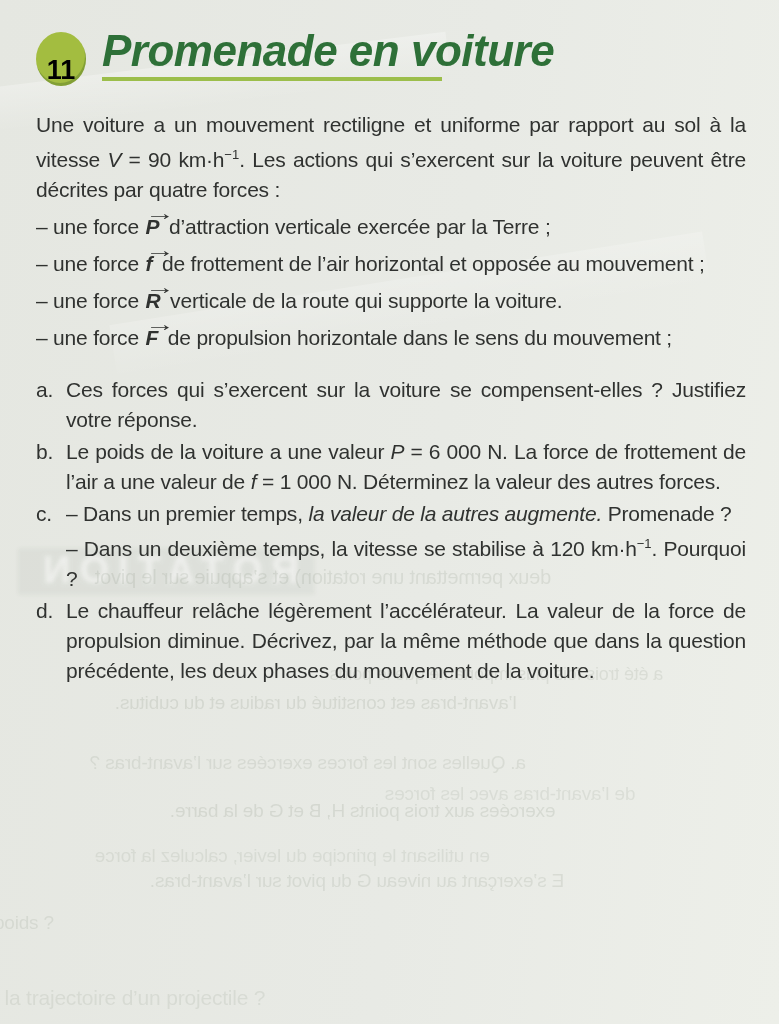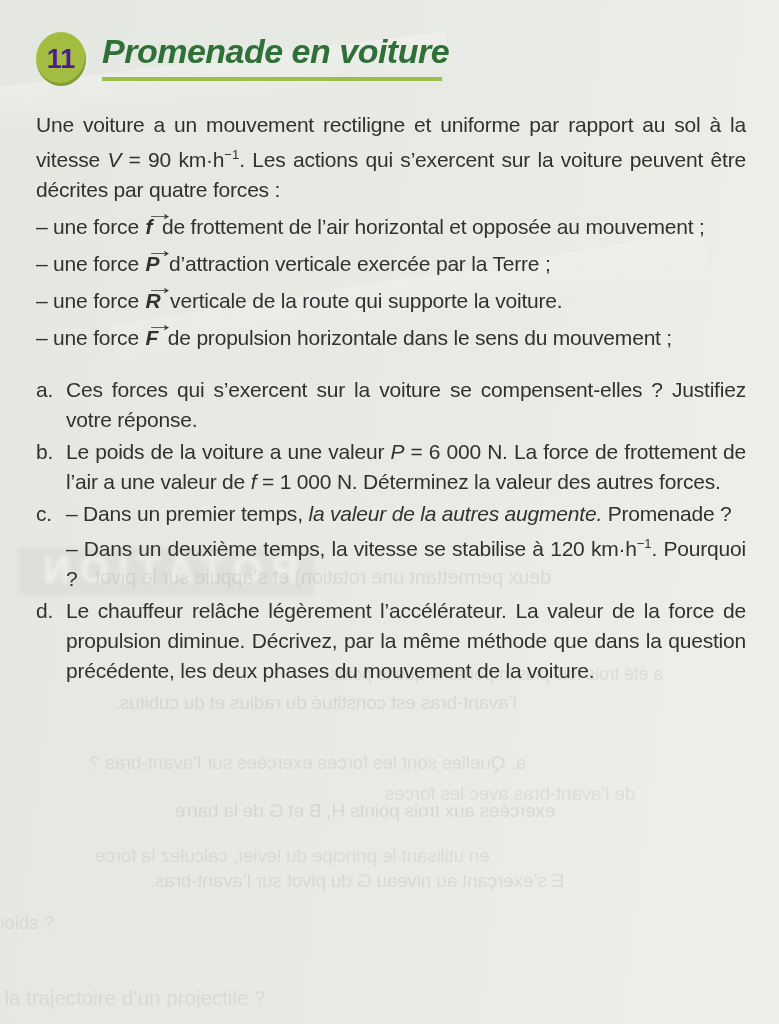--- a/index.html
+++ b/index.html
@@ -23,21 +23,21 @@
   .exercise-header{display:flex;align-items:flex-start;position:relative;z-index:2;}
   .ex-circle{
     flex:0 0 auto;width:50px;height:54px;border-radius:50%;
     background:#a3bd40;color:#16391c;
     display:flex;align-items:center;justify-content:center;
     font-weight:bold;font-size:27px;margin-top:2px;
     box-shadow:inset -1px -3px 0 rgba(30,70,20,.25);
   }
   .title-wrap{margin-left:16px;}
   .ex-title{
-    margin:2px 0 4px 0;font-size:34px;line-height:38px;
+    margin:2px 0 4px 0;font-size:44px;line-height:38px;
     font-weight:bold;font-style:italic;color:#2e7038;letter-spacing:-.5px;
   }
   .title-underline{height:4px;width:340px;background:#9cbe4b;margin-top:7px;}
 
   
   .content{
     position:relative;z-index:2;margin-top:24px;
     font-size:21px;line-height:30px;letter-spacing:-.2px;
     text-align:justify;color:#303230;
   }
@@ -87,33 +87,33 @@
       <div class="ghost" style="left: 90px; top: 752px; font-size: 19px; opacity: 0.14; transform: scaleX(-1);">a. Quelles sont les forces exercées sur l’avant-bras ?</div>
       <div class="ghost" style="left: 385px; top: 783px; font-size: 19px; opacity: 0.13; transform: scaleX(-1);">de l’avant-bras avec les forces</div>
       <div class="ghost" style="left: 170px; top: 800px; font-size: 19px; opacity: 0.16; transform: scaleX(-1);">exercées aux trois points H, B et G de la barre.</div>
       <div class="ghost" style="left: 95px; top: 845px; font-size: 19px; opacity: 0.13; transform: scaleX(-1);">en utilisant le principe du levier, calculez la force</div>
       <div class="ghost" style="left: 150px; top: 870px; font-size: 19px; opacity: 0.15; transform: scaleX(-1);">E s’exerçant au niveau G du pivot sur l’avant-bras.</div>
       <div class="ghost" style="left: -6px; top: 912px; font-size: 19px; opacity: 0.14;">poids ?</div>
       <div class="ghost" style="left: -8px; top: 986px; font-size: 21px; opacity: 0.13;">r la trajectoire d’un projectile ?</div>
     </div>
 
   <header class="exercise-header">
-    <div class="ex-circle" style="background: rgb(163, 189, 64); color: #4c1d95;">
+    <div class="ex-circle" style="background: rgb(163, 189, 64); color: #000000; align-items: flex-end;">
       <span>11</span>
     </div>
     <div class="title-wrap">
       <h1 class="ex-title" style="color: rgb(46, 112, 56);">Promenade en voiture</h1>
       <div class="title-underline" style="background: rgb(156, 190, 75);"></div>
     </div>
   </header>
 
   <main class="content" id="content" style="color: rgb(48, 50, 48);">
       <div class="block b-para"><span>Une voiture a un mouvement rectiligne et uniforme par rapport au sol à la vitesse </span><em>V</em><span> = 90 km·h</span><sup>−1</sup><span>. Les actions qui s’exercent sur la voiture peuvent être décrites par quatre forces :</span></div>
+      <div class="block b-dash"><span>– une force </span><span class="vec">P</span><span> d’attraction verticale exercée par la Terre ;</span></div>
       <div class="block b-dash"><span>– une force </span><span class="vec">f</span><span> de frottement de l’air horizontal et opposée au mouvement ;</span></div>
-      <div class="block b-dash"><span>– une force </span><span class="vec">P</span><span> d’attraction verticale exercée par la Terre ;</span></div>
       <div class="block b-dash"><span>– une force </span><span class="vec">R</span><span> verticale de la route qui supporte la voiture.</span></div>
       <div class="block b-dash"><span>– une force </span><span class="vec">F</span><span> de propulsion horizontale dans le sens du mouvement ;</span></div>
       <div class="block b-q"><span class="qlabel">a.</span><span>Ces forces qui s’exercent sur la voiture se compensent-elles ? Justifiez votre réponse.</span></div>
       <div class="block b-q"><span class="qlabel">b.</span><span>Le poids de la voiture a une valeur </span><em>P</em><span> = 6 000 N. La force de frottement de l’air a une valeur de </span><em>f</em><span> = 1 000 N. Déterminez la valeur des autres forces.</span></div>
       <div class="block b-q"><span class="qlabel">c.</span></div>
       <div class="block b-qsub"><span>– Dans un premier temps, </span><em>la valeur de la autres augmente.</em><span> Promenade ?</span></div>
       <div class="block b-qsub"><span>– Dans un deuxième temps, la vitesse se stabilise à 120 km·h</span><sup>−1</sup><span>. Pourquoi ?</span></div>
       <div class="block b-q"><span class="qlabel">d.</span><span>Le chauffeur relâche légèrement l’accélérateur. La valeur de la force de propulsion diminue. Décrivez, par la même méthode que dans la question précédente, les deux phases du mouvement de la voiture.</span></div>
     </main>
 </div>

